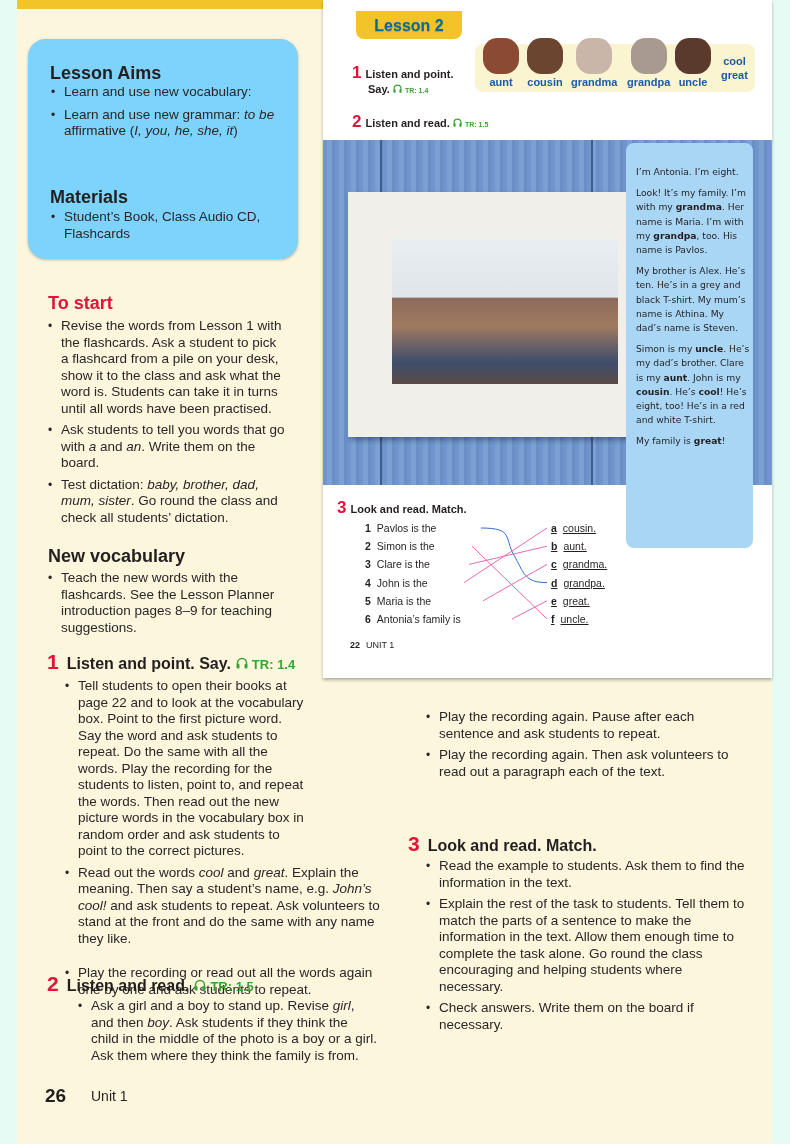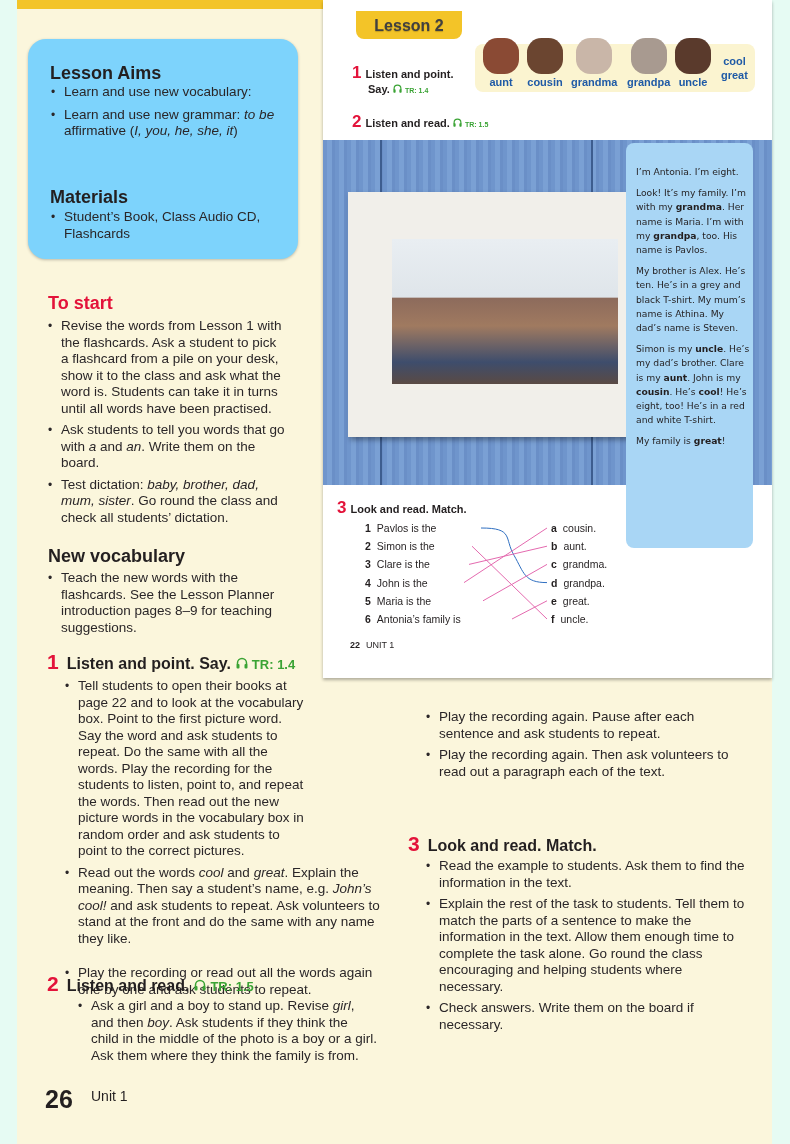--- a/index.html
+++ b/index.html
@@ -17,21 +17,21 @@
   .left-col { position:absolute; left:30px; width:270px; }
   .red { color:#e3133a; }
   .ex-head { position:absolute; display:flex; align-items:baseline; font-weight:bold; font-size:16px; }
   .ex-num { color:#e3133a; font-size:21px; margin-right:8px; }
   .tr { color:#3aa334; font-size:13px; margin-left:4px; }
   .head-ic { display:inline-block; width:12px; height:12px; vertical-align:-1px; }
   
   .sb { position:absolute; left:323px; top:0; width:449px; height:678px; background:#ffffff;
         box-shadow:0 2px 3px rgba(0,0,0,0.3); }
   .lesson-tab { position:absolute; left:33px; top:11px; width:106px; height:28px; background:#f3c428;
-                border-radius:0 0 8px 8px; color:#404040; font-weight:bold; font-size:16px;
+                border-radius:0 0 8px 8px; color:#0369a1; font-weight:bold; font-size:16px;
                 text-align:center; line-height:30px; text-shadow:0 1px 1px rgba(0,0,0,0.2);}
   .sb-ex { position:absolute; font-weight:bold; font-size:11px; color:#231f20; }
   .sb-ex .n { color:#e3133a; font-size:17px; margin-right:4px; }
   .sb-tr { color:#3aa334; font-size:7px; }
   .vocab-box { position:absolute; left:152px; top:44px; width:280px; height:48px; background:#fbf4d0; border-radius:8px; }
   .vitem { position:absolute; top:-6px; text-align:center; }
   .face { width:36px; height:36px; border-radius:40%; margin:0 auto; }
   .vlabel { font-size:11px; font-weight:bold; color:#1f5aa6; margin-top:2px; white-space:nowrap; }
   .wood { position:absolute; left:0; top:140px; width:449px; height:345px;
           background:repeating-linear-gradient(90deg,#6f95cc 0 4px,#7aa0d4 4px 9px,#6a8fc7 9px 12px);}
@@ -43,21 +43,21 @@
   .speech { position:absolute; left:303px; top:143px; width:127px; height:405px; background:#a9d6f5;
             border-radius:8px; padding:0; }
   .sp-text { position:absolute; left:10px; top:22px; width:115px; font-family:"DejaVu Sans", sans-serif;
              font-size:9.2px; line-height:14.2px; color:#231f20; }
   .sp-text p { margin:0 0 7px 0; }
   .match { position:absolute; left:0; top:498px; width:449px; height:180px; }
   .match-l, .match-r { position:absolute; font-size:10.5px; line-height:18.2px; color:#231f20; }
   .match-l .num, .match-r .let { font-weight:bold; margin-right:6px; }
   .sb-footer { position:absolute; left:27px; top:640px; font-size:9px; color:#231f20; }
   .sb-footer b { margin-right:6px; }
-  .foot { position:absolute; left:28px; top:1085px; font-size:25px; font-weight:bold; }
+  .foot { position:absolute; left:28px; top:1085px; font-size:19px; font-weight:bold; }
   .foot-unit { position:absolute; left:74px; top:1088px; font-size:14px; }
 </style>
 </head>
 <body>
 
 <div class="page">
   <div class="topbar"></div>
 
   <div class="aims">
     <h2 style="top:24px">Lesson Aims</h2>
@@ -204,21 +204,21 @@
         <span class="n">3</span><span>Look and read. Match.</span>
       </div>
       <div class="match-l" style="left:42px; top:21px;" id="match-left">
           <div><span class="num">1</span><span class="t">Pavlos is the</span></div>
           <div><span class="num">2</span><span class="t">Simon is the</span></div>
           <div><span class="num">3</span><span class="t">Clare is the</span></div>
           <div><span class="num">4</span><span class="t">John is the</span></div>
           <div><span class="num">5</span><span class="t">Maria is the</span></div>
           <div><span class="num">6</span><span class="t">Antonia’s family is</span></div>
         </div>
-      <div class="match-r" style="left:228px; top:21px;" id="match-right">
+      <div class="match-r" style="left:228px; top:21px;text-decoration:underline;" id="match-right">
           <div><span class="let">a</span><span class="t">cousin.</span></div>
           <div><span class="let">b</span><span class="t">aunt.</span></div>
           <div><span class="let">c</span><span class="t">grandma.</span></div>
           <div><span class="let">d</span><span class="t">grandpa.</span></div>
           <div><span class="let">e</span><span class="t">great.</span></div>
           <div><span class="let">f</span><span class="t">uncle.</span></div>
         </div>
       <svg id="match-lines" style="position:absolute; left:0; top:0;" width="449" height="140">
           <path d="M158,30 C191,30 181,40 191,57.3 S201,84.6 224,84.6" stroke="#2f6fc1" fill="none" stroke-width="1"></path>
           <path d="M149,48.2 L224,121" stroke="#e46aaf" fill="none" stroke-width="1"></path>

